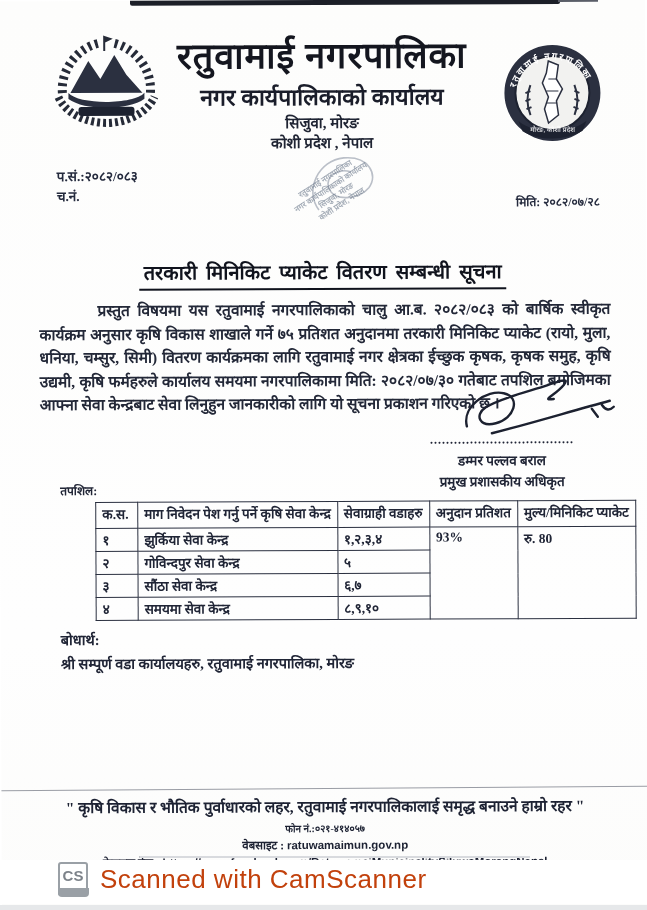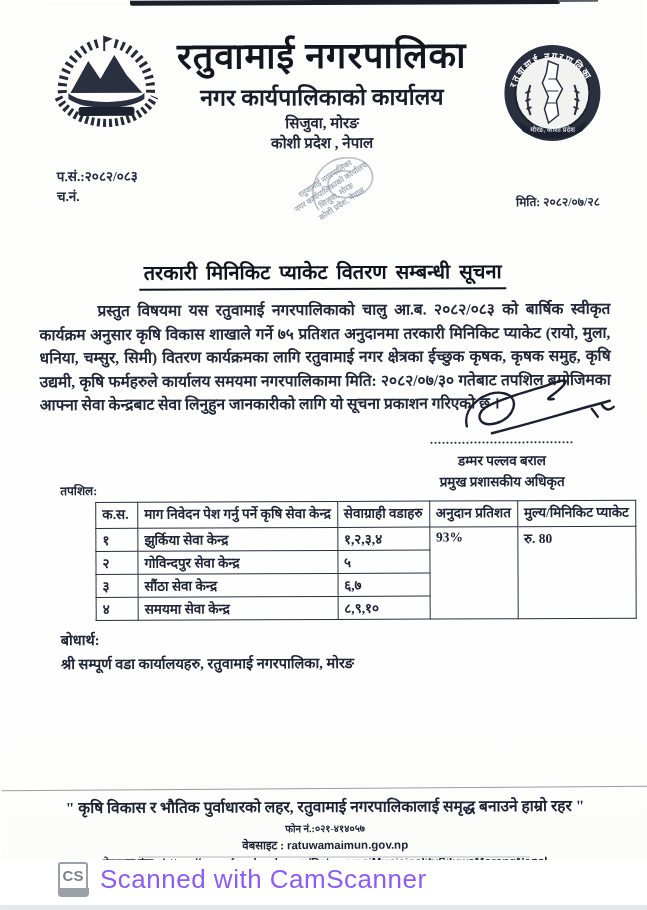--- a/index.html
+++ b/index.html
@@ -80,21 +80,21 @@
   .cs-bar{position:absolute;left:0;top:860px;width:647px;height:44px;background:#ffffff;}
   .cs-icon{
     position:absolute;left:58px;top:2px;width:30px;height:34px;
     border:2.5px solid #9aa0a6;border-radius:3px;background:#fff;box-sizing:border-box;
     font-family:"Liberation Sans",sans-serif;font-weight:700;font-size:15px;color:#7d838a;
     text-align:center;line-height:24px;
   }
   .cs-icon-bar{position:absolute;left:-2.5px;right:-2.5px;bottom:-2.5px;height:9px;background:#9aa0a6;border-radius:0 0 4px 4px;}
   .cs-text{
     position:absolute;left:100px;top:4px;
-    font-family:"Liberation Sans",sans-serif;font-size:26px;color:#8b5cf6;letter-spacing:.5px;
+    font-family:"Liberation Sans",sans-serif;font-size:26px;color:#c2410c;letter-spacing:.5px;
   }
   .bottom-strip{position:absolute;left:0;bottom:0;width:647px;height:5px;background:#e6e8ea;}
 </style>
 </head>
 <body>
 
 <div class="page">
 
   <div class="top-strip"></div>
   <div class="top-strip2"></div>

